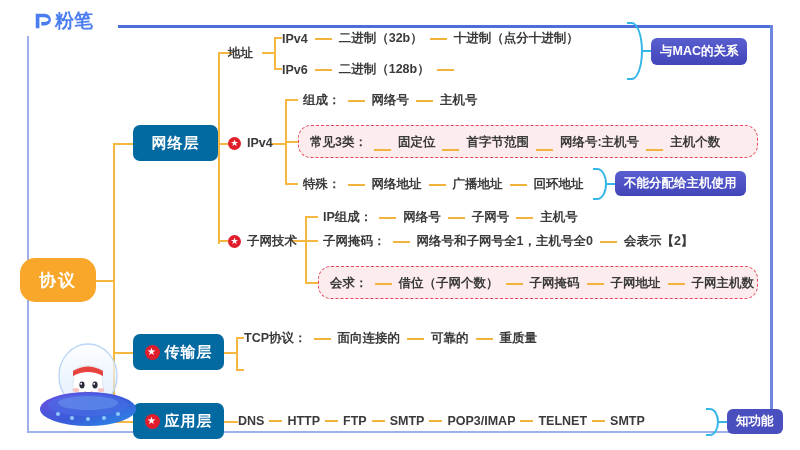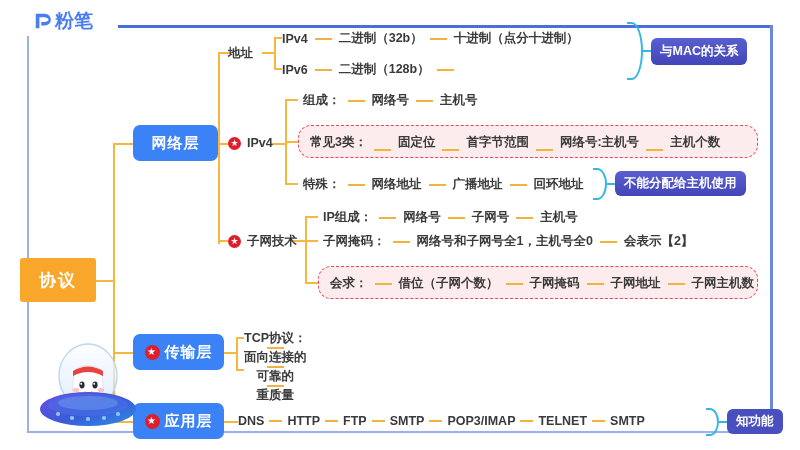--- a/index.html
+++ b/index.html
@@ -21,22 +21,22 @@
   
   .logo { position:absolute; left:33px; top:8px; display:flex; align-items:center; }
   .logo-mark { width:22px; height:22px; position:relative; }
   .logo-text { font-size:19px; font-weight:700; color:#4a7df0; letter-spacing:0px; }
 
   
   .node { position:absolute; display:flex; align-items:center; justify-content:center;
           border-radius:7px; font-weight:700; white-space:nowrap; }
 
   .root-node { background:#f9a72b; color:#ffffff; font-size:17px;
-               border-radius:3px; letter-spacing:2px; }
-  .layer-node { background:#3b82f6; color:#ffffff; font-size:15px; gap:5px;
+               border-radius:15px; letter-spacing:2px; }
+  .layer-node { background:#0369a1; color:#ffffff; font-size:15px; gap:5px;
                 letter-spacing:1px; padding:0 16px; }
 
   .star { width:15px; height:15px; border-radius:50%; background:#e01e2b;
           display:inline-flex; align-items:center; justify-content:center;
           color:#fff; font-size:10px; line-height:1; flex:none; }
   .star-sm { width:13px; height:13px; font-size:9px; }
 
   
   .txt { position:absolute; font-size:12.5px; color:#3a3a3a; white-space:nowrap;
          font-weight:600; }
@@ -241,21 +241,21 @@
     <span class="dash"></span>
     <span>借位（子网个数）</span>
     <span class="dash"></span>
     <span>子网掩码</span>
     <span class="dash"></span>
     <span>子网地址</span>
     <span class="dash"></span>
     <span>子网主机数</span>
   </div>
 
-  <div class="chain" style="left:244px; top:330px;flex-direction:column;">
+  <div class="chain" style="left:244px; top:330px;">
     <span>TCP协议：</span>
     <span class="dash"></span>
     <span>面向连接的</span>
     <span class="dash"></span>
     <span>可靠的</span>
     <span class="dash"></span>
     <span>重质量</span>
   </div>
 
 

